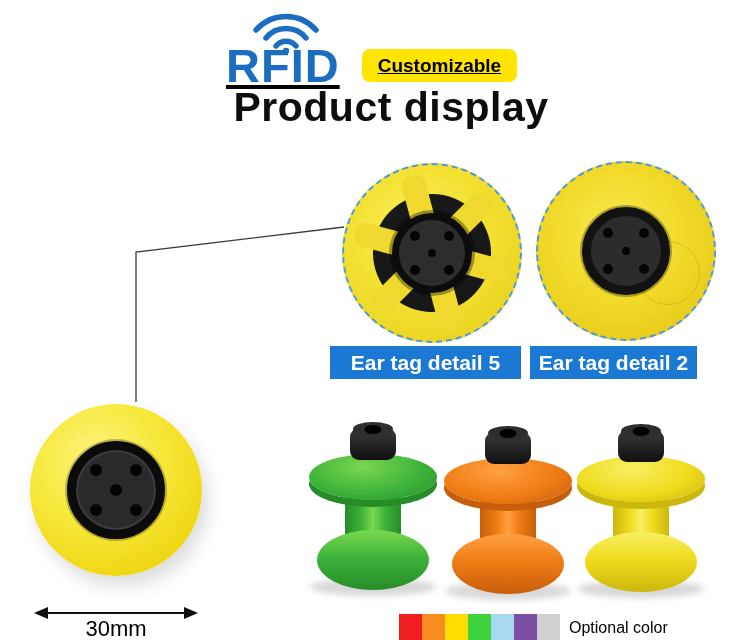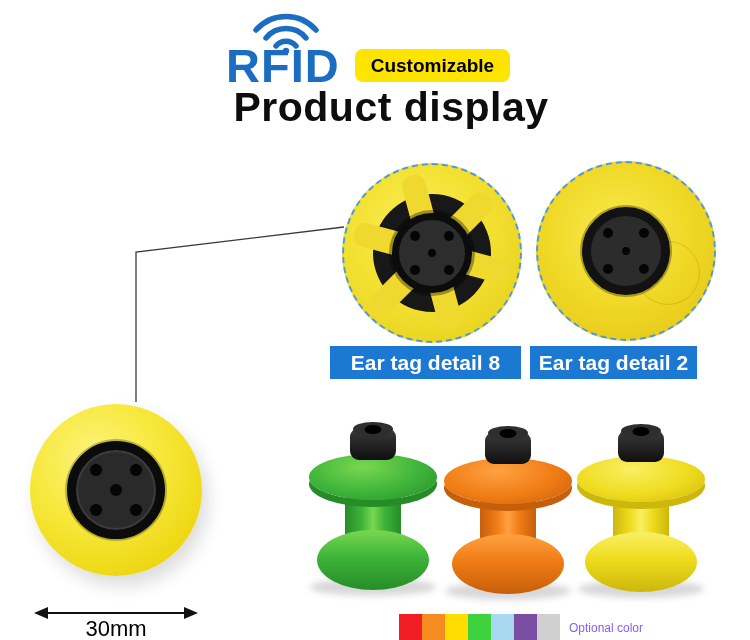--- a/index.html
+++ b/index.html
@@ -4,21 +4,21 @@
 <style>
   html,body{margin:0;padding:0;background:#fff;}
   .canvas{
     position:relative;width:750px;height:640px;background:#ffffff;overflow:hidden;
     font-family:"Liberation Sans", sans-serif;
   }
   .overlay{position:absolute;left:0;top:0;pointer-events:none;z-index:1;}
 
   
   .wifi{position:absolute;left:250px;top:6px;width:72px;height:48px;z-index:2;}
-  .brand-row{position:absolute;left:226px;top:42px;display:flex;align-items:center;gap:15px;z-index:2;}
+  .brand-row{position:absolute;left:226px;top:42px;display:flex;align-items:center;gap:22px;z-index:2;text-decoration:underline;}
   .brand{font-size:47px;font-weight:800;color:#1a6dc0;line-height:1;letter-spacing:1px;}
   .badge{background:#ffe400;color:#000;font-size:19px;font-weight:700;padding:7px 16px;border-radius:8px;line-height:1;}
   .title{position:absolute;left:0;top:84px;width:736px;text-align:center;
          font-size:41px;font-weight:700;color:#0d0d0d;z-index:2;letter-spacing:0.5px;padding-left:23px;}
 
   
   .detail{position:absolute;width:176px;height:176px;border-radius:50%;overflow:hidden;
           border:2px dashed #4f98db;z-index:2;}
   .c1{left:342px;top:163px;background:radial-gradient(circle at 42% 38%, #f9ee5a 0%, #f3e132 45%, #e5cb16 100%);}
   .c2{left:536px;top:161px;background:radial-gradient(circle at 45% 40%, #f8ea4e 0%, #f0d826 50%, #e2c214 100%);}
@@ -74,21 +74,21 @@
                   background:linear-gradient(180deg, var(--light) 0%, var(--main) 45%, var(--dark) 100%);}
   .sp-shadow{top:150px;width:126px;height:18px;border-radius:50%;
              background:rgba(40,40,40,0.18);filter:blur(3px);z-index:0;}
   .green{--light:#7ad74f;--main:#3eb43a;--dark:#268c28;}
   .orange{--light:#ffa141;--main:#f07c15;--dark:#c65f0b;}
   .yellow-tag{--light:#f9ef63;--main:#efdc1e;--dark:#cdb70c;}
 
   
   .swatches{position:absolute;left:399px;top:614px;display:flex;align-items:center;z-index:2;}
   .swatch{width:23px;height:28px;}
-  .opt-label{margin-left:9px;font-size:12px;color:#8b5cf6;white-space:nowrap;}
+  .opt-label{margin-left:9px;font-size:16px;color:#000000;white-space:nowrap;}
 </style>
 </head>
 <body>
 
 <div class="canvas">
 
   <svg class="overlay" width="750" height="640">
     <polyline points="344,227 136,252 136,402" fill="none" stroke="#3a3a3a" stroke-width="1.3"></polyline>
     <line x1="46" y1="613" x2="186" y2="613" stroke="#111" stroke-width="2"></line>
     <polygon points="34,613 48,607 48,619" fill="#111"></polygon>
@@ -129,21 +129,21 @@
     <div class="ghost-ring"></div>
     <div class="btn btn2">
       <span class="hole h-tl"></span>
       <span class="hole h-tr"></span>
       <span class="hole h-bl"></span>
       <span class="hole h-br"></span>
       <span class="hole h-c"></span>
     </div>
   </div>
 
-  <div class="detail-label l1">Ear tag detail 8</div>
+  <div class="detail-label l1">Ear tag detail 5</div>
   <div class="detail-label l2">Ear tag detail 2</div>
 
   <div class="big-tag">
     <div class="big-btn">
       <span class="hole h-tl"></span>
       <span class="hole h-tr"></span>
       <span class="hole h-bl"></span>
       <span class="hole h-br"></span>
       <span class="hole h-c"></span>
     </div>

